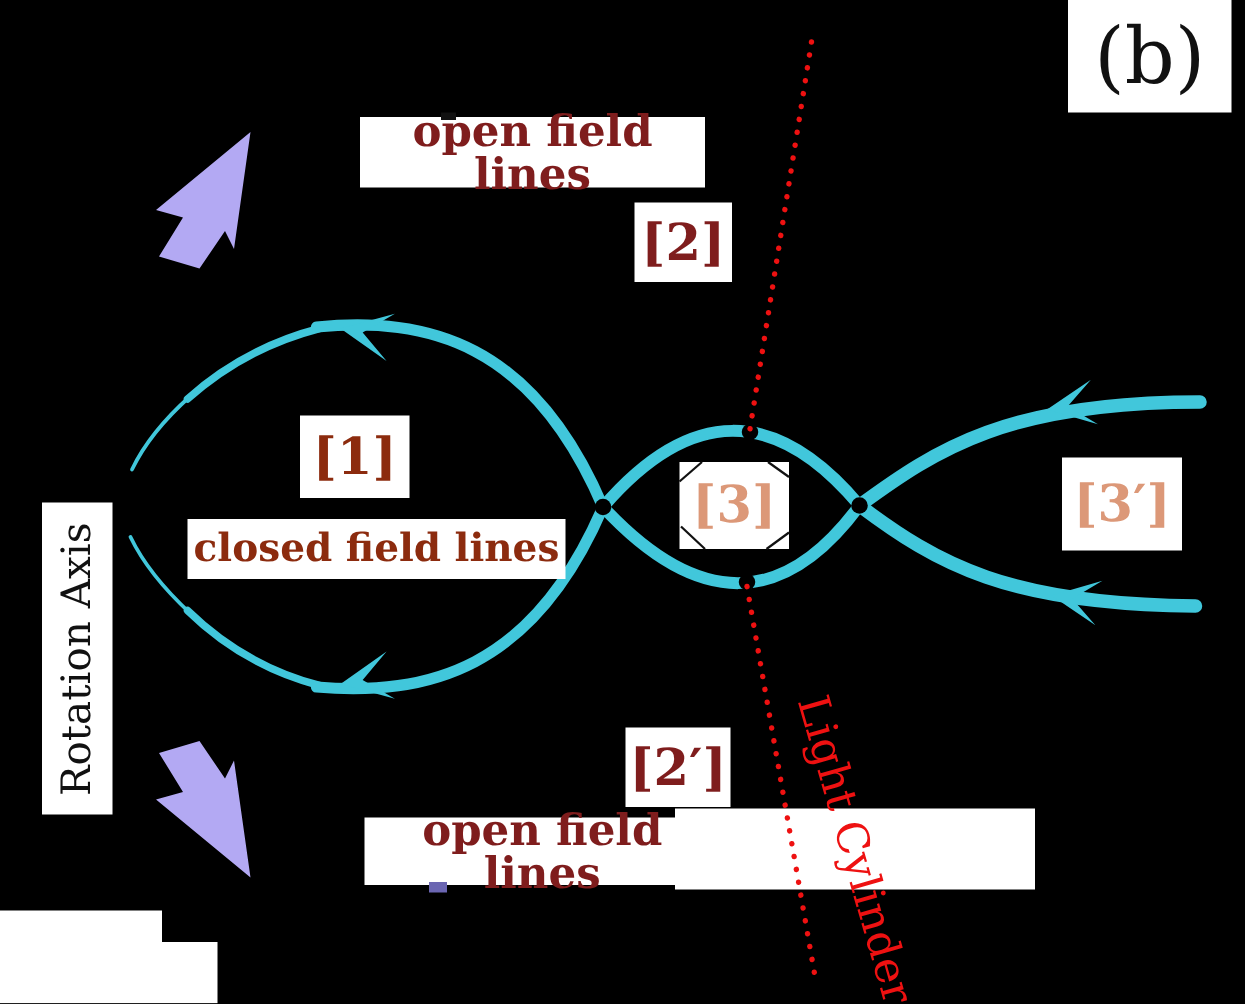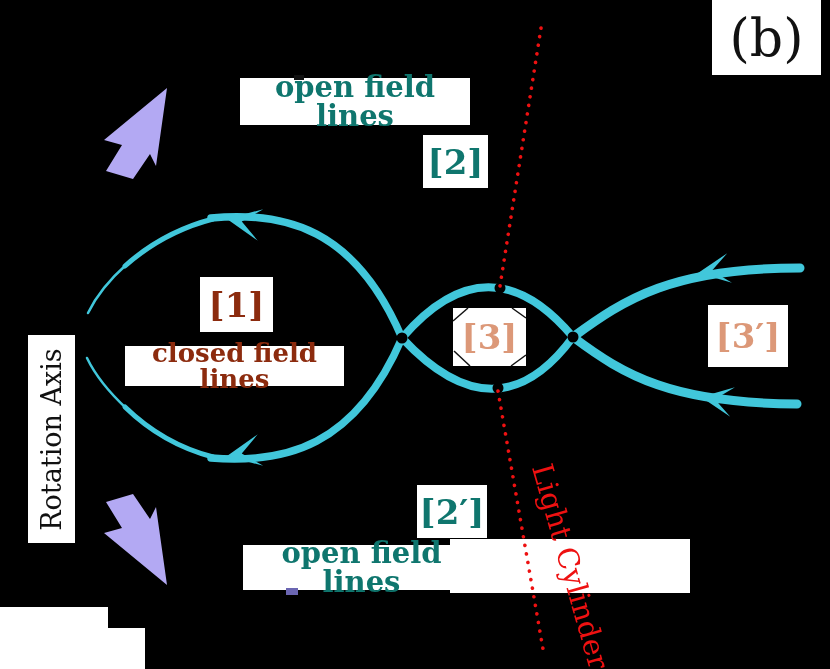--- a/index.html
+++ b/index.html
@@ -1,21 +1,21 @@
 <!DOCTYPE html>
 <html><head>
 <meta charset="utf-8">
 <style>
   html,body{margin:0;padding:0;background:#000;}
   #stage{position:relative;width:830px;height:669px;background:#000;overflow:hidden;
          font-family:"DejaVu Serif", serif;}
   #stage svg{position:absolute;left:0;top:0;}
   .label-box{position:absolute;background:#ffffff;display:flex;align-items:center;
              justify-content:center;text-align:center;line-height:1;z-index:2;}
-  .purple{color:#0f766e;font-weight:bold;}
+  .purple{color:#7f1d1d;font-weight:bold;}
   .brown{color:#8C2B0E;font-weight:bold;}
   .salmon{color:#DC9878;font-weight:bold;}
   .black-text{color:#111111;}
   .red-text{color:#EE1111;}
   .ofl{font-size:29px;}
   .bracket{font-size:34px;}
   .cfl{font-size:26px;}
   .panel{font-size:52px;}
   .rotated-axis-label{transform:rotate(-90deg);white-space:nowrap;font-size:27px;}
   .light-cyl{transform:rotate(74deg);font-size:29px;white-space:nowrap;}
@@ -82,21 +82,21 @@
   </div>
 
   <div class="label-box bracket purple" style="left:423px;top:135px;width:65px;height:53px;">
     <span>[2]</span>
   </div>
 
   <div class="label-box bracket brown" style="left:200px;top:277px;width:73px;height:55px;">
     <span>[1]</span>
   </div>
 
-  <div class="label-box cfl brown" style="left:125px;top:346px;width:219px;height:40px;">
+  <div class="label-box cfl brown" style="left:125px;top:346px;width:252px;height:40px;">
     <span>closed field lines</span>
   </div>
 
   <div class="label-box black-text" style="left:28px;top:335px;width:47px;height:208px;">
     <span class="rotated-axis-label">Rotation Axis</span>
   </div>
 
   <div class="label-box bracket salmon" style="left:453px;top:308px;width:73px;height:58px;">
     <span>[3]</span>
   </div>

